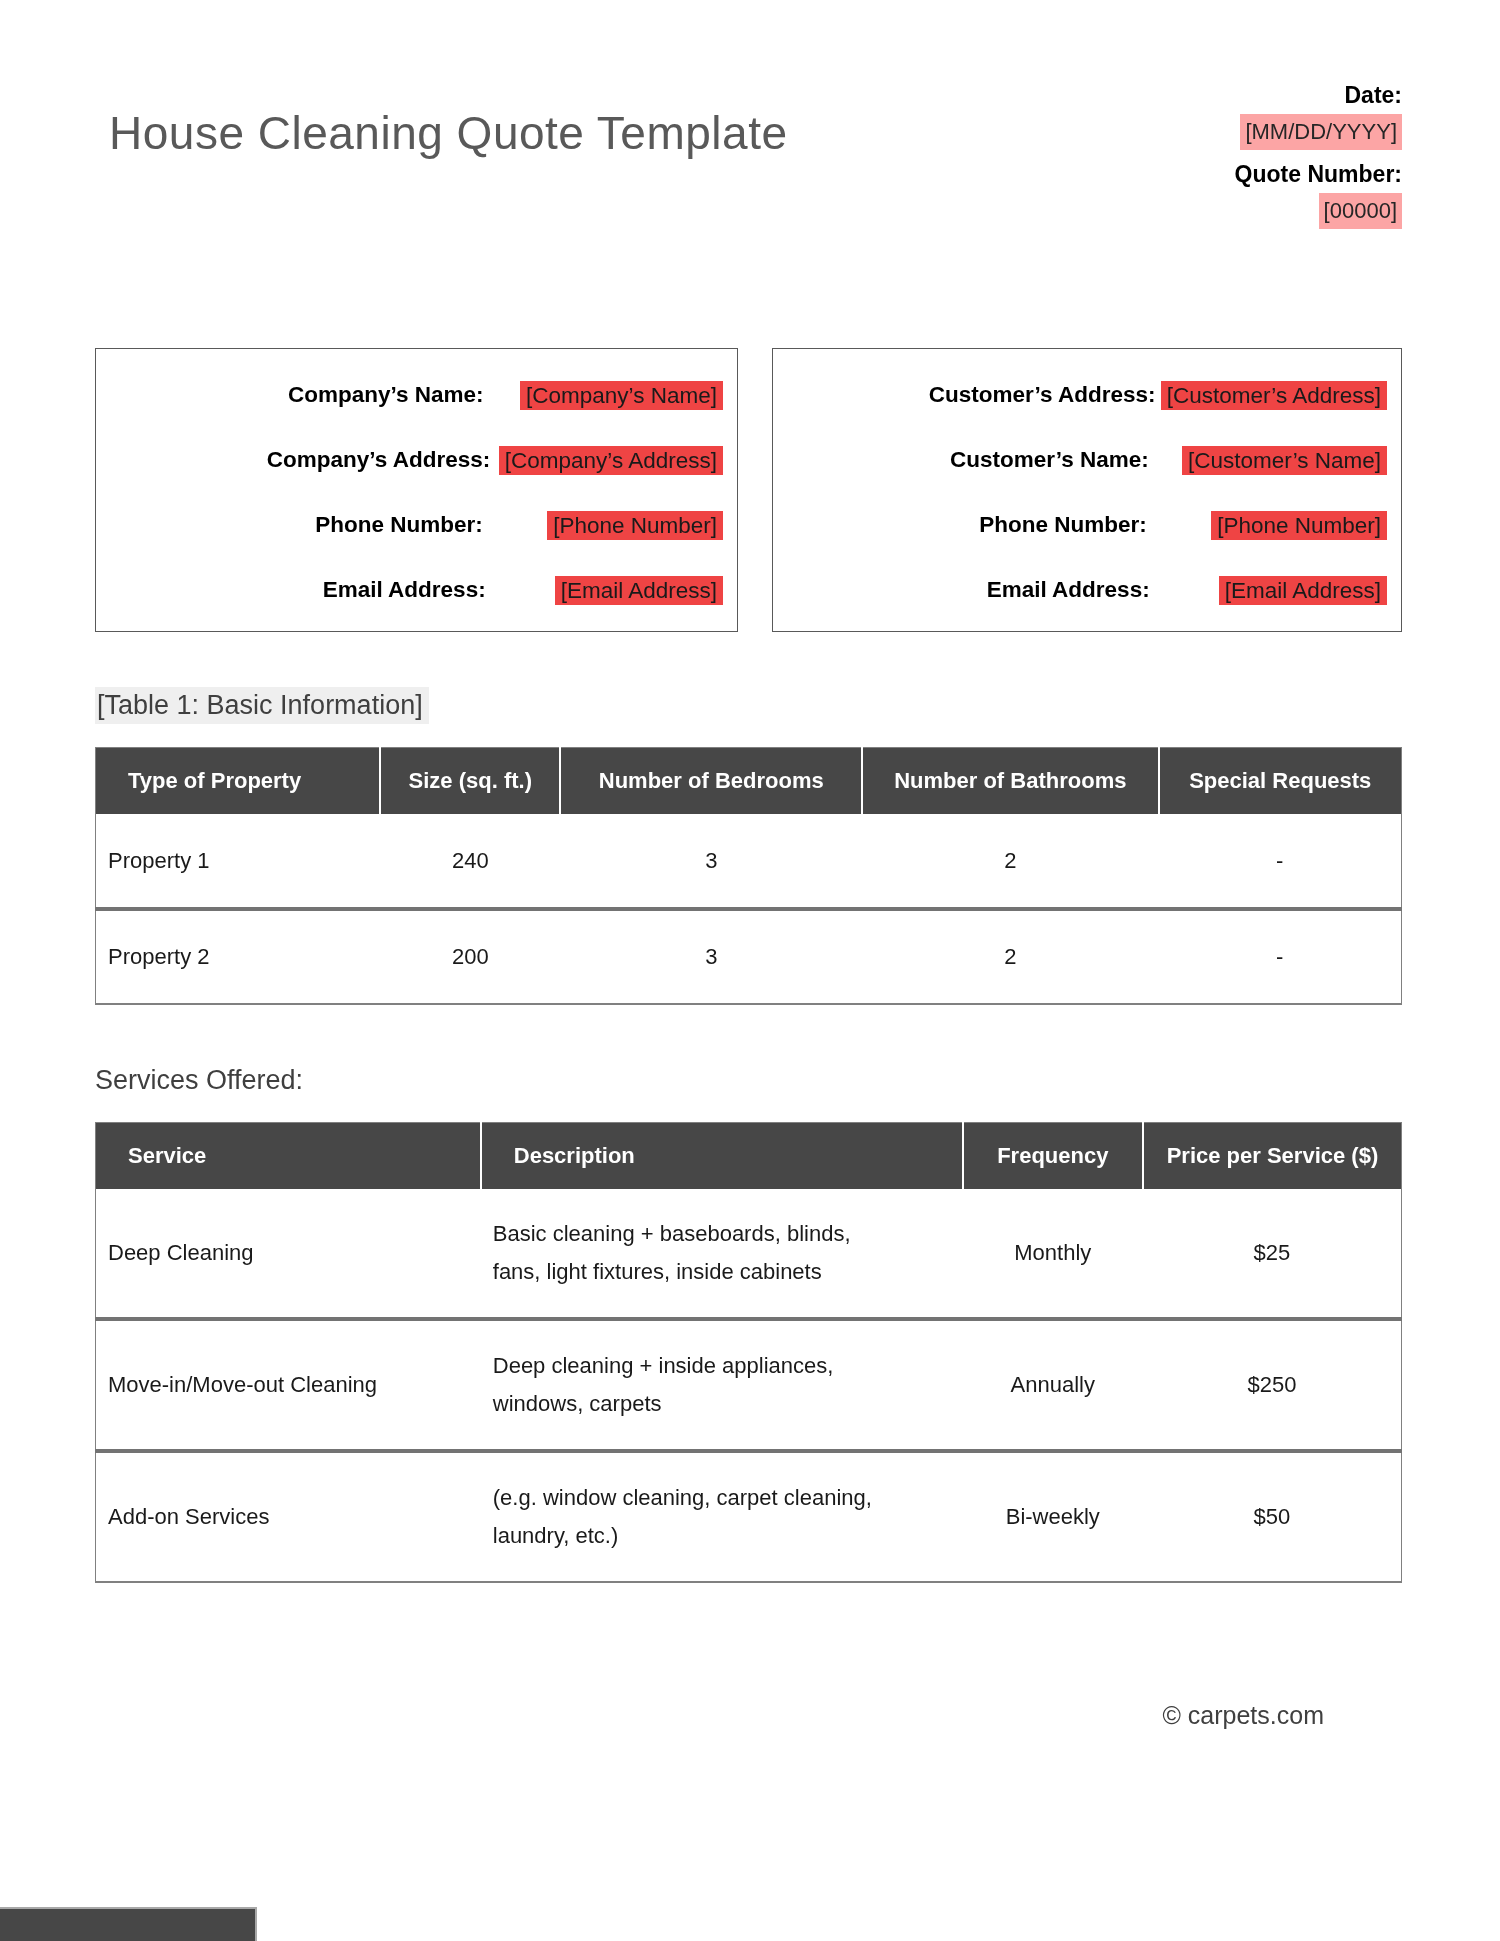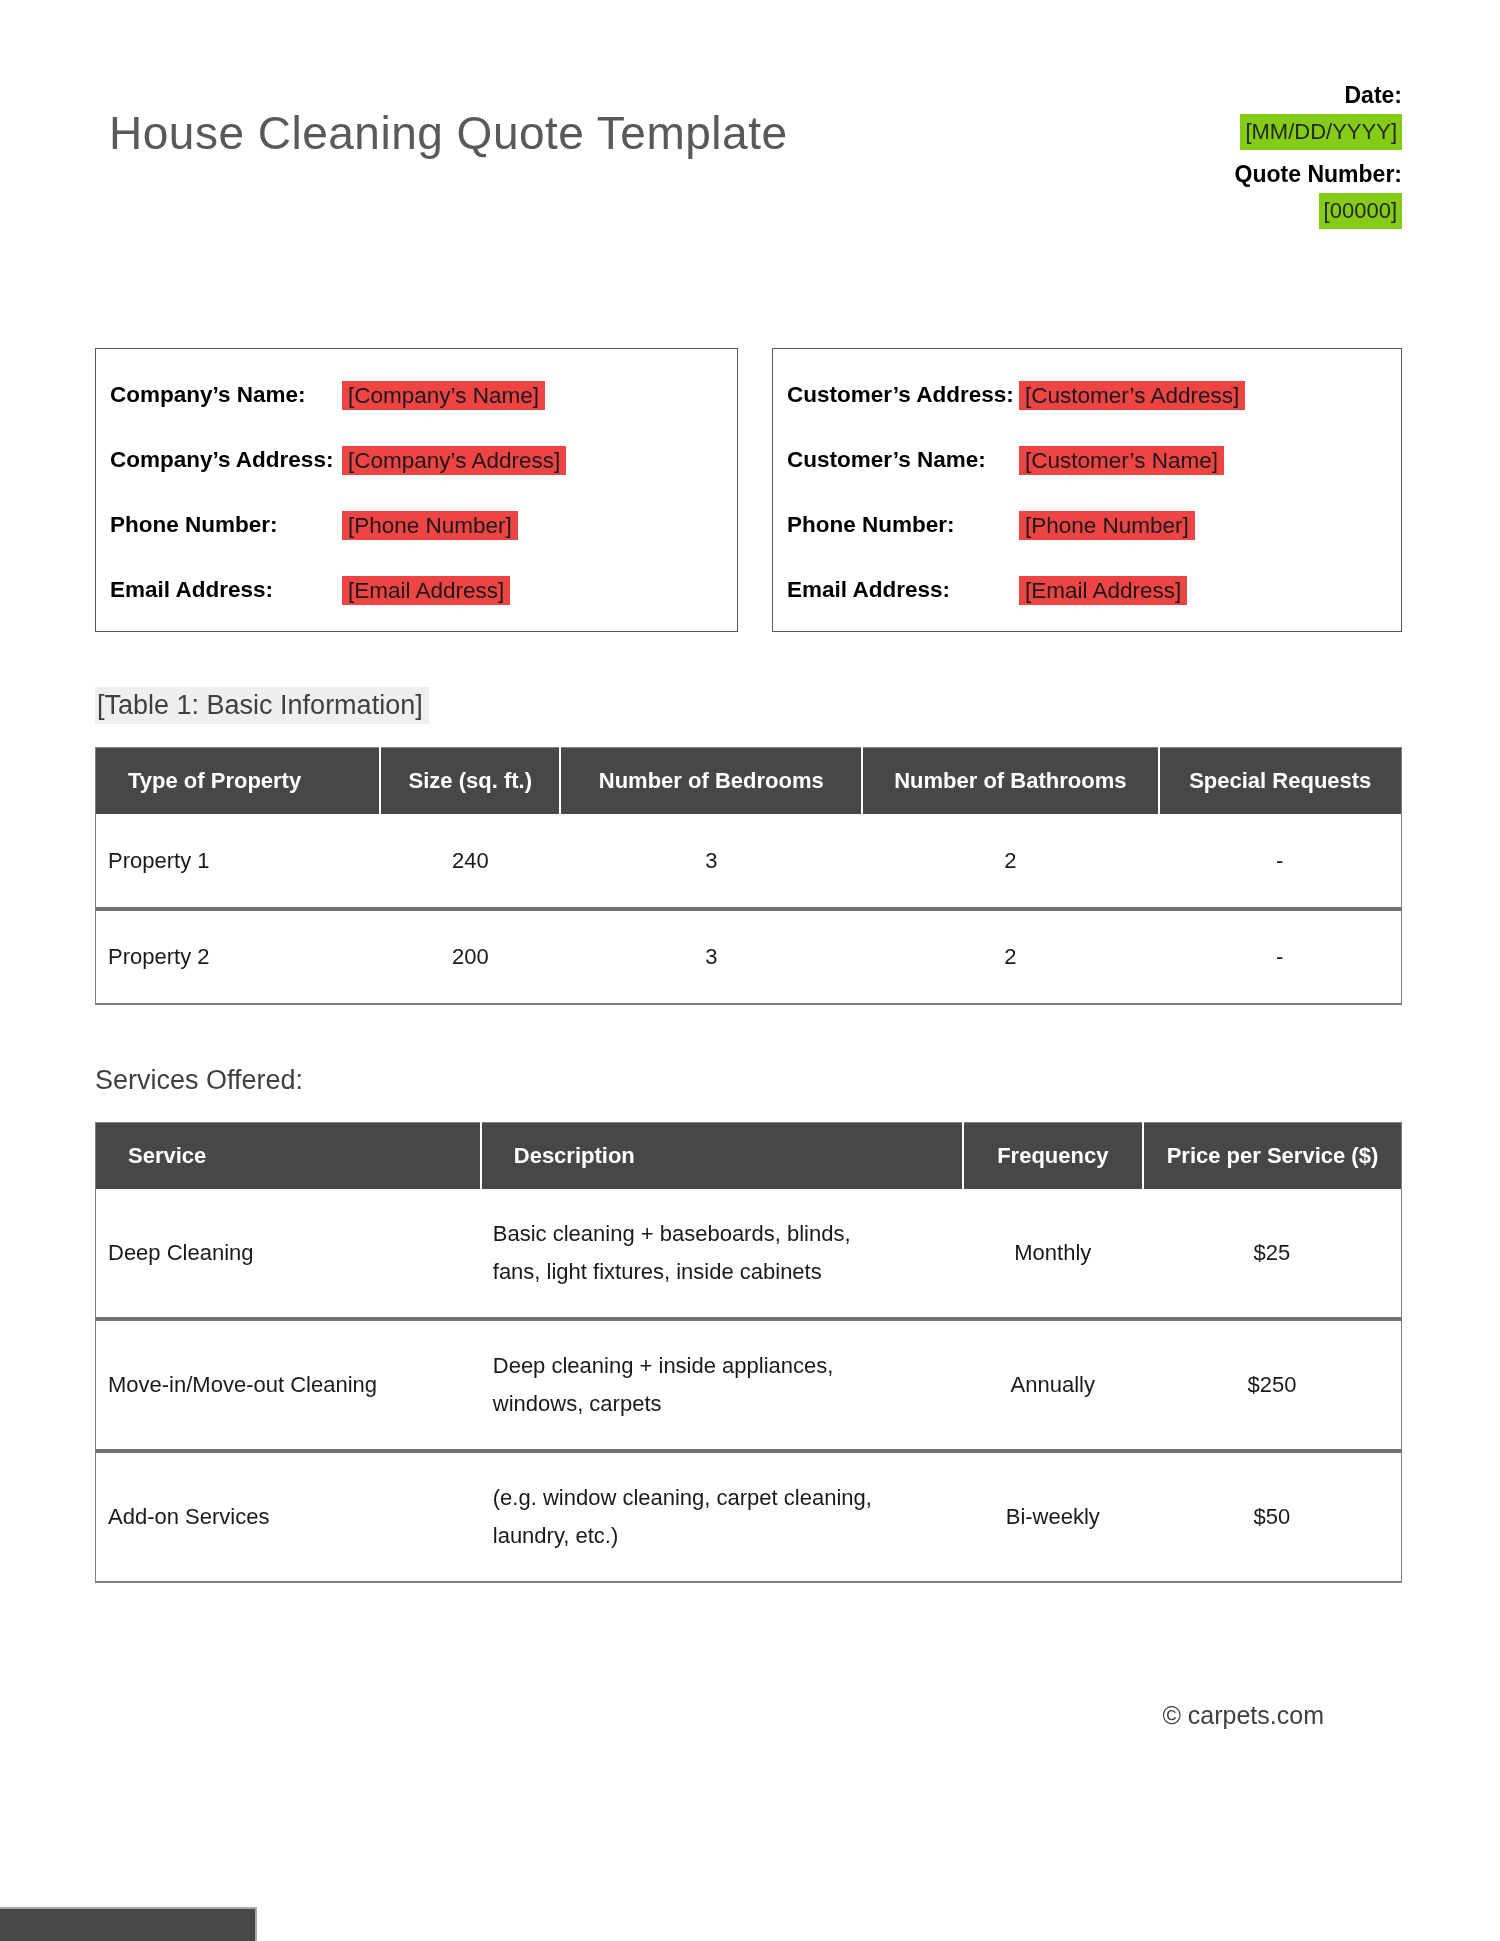--- a/index.html
+++ b/index.html
@@ -21,32 +21,32 @@
     font-size: 46px;
     font-weight: 400;
     color: #595959;
     margin-top: 28px;
     margin-left: 14px;
     letter-spacing: 0.5px;
   }
   .meta { text-align: right; line-height: 34px; }
   .meta-label { font-size: 23px; font-weight: 700; color: #000000; }
   .meta-value-wrap { margin: 2px 0 6px 0; }
-  .meta-value { display: inline-block; font-size: 22px; color: #262626; background: #84cc16; padding: 1px 5px; }
+  .meta-value { display: inline-block; font-size: 22px; color: #262626; background: #fca5a5; padding: 1px 5px; }
 
   
   .boxes { display: flex; gap: 34px; margin-top: 112px; }
   .info-box {
     border: 1px solid #595959;
     padding: 32px 14px 26px 14px;
     background: #ffffff;
   }
   .info-box.left  { width: 643px; }
   .info-box.right { width: 630px; }
-  .info-row { display: flex; align-items: flex-start; margin-bottom: 36px; }
+  .info-row { display: flex; align-items: flex-start; margin-bottom: 36px; justify-content: flex-end; }
   .info-row:last-child { margin-bottom: 0; }
   .info-label { width: 232px; flex: 0 0 232px; font-size: 22.5px; font-weight: 700; color: #000000; line-height: 28px; }
   .info-value { display: inline-block; font-size: 22.5px; color: #1a1a1a; background: #ef4444; padding: 1px 6px; line-height: 27px; }
 
   
   .section-heading { margin-top: 58px; font-size: 27px; font-weight: 400; color: #3f3f3f; }
   .section-heading .hl { background: #efefef; padding: 3px 6px 4px 2px; }
   .section-heading.plain { margin-top: 60px; }
 
   

